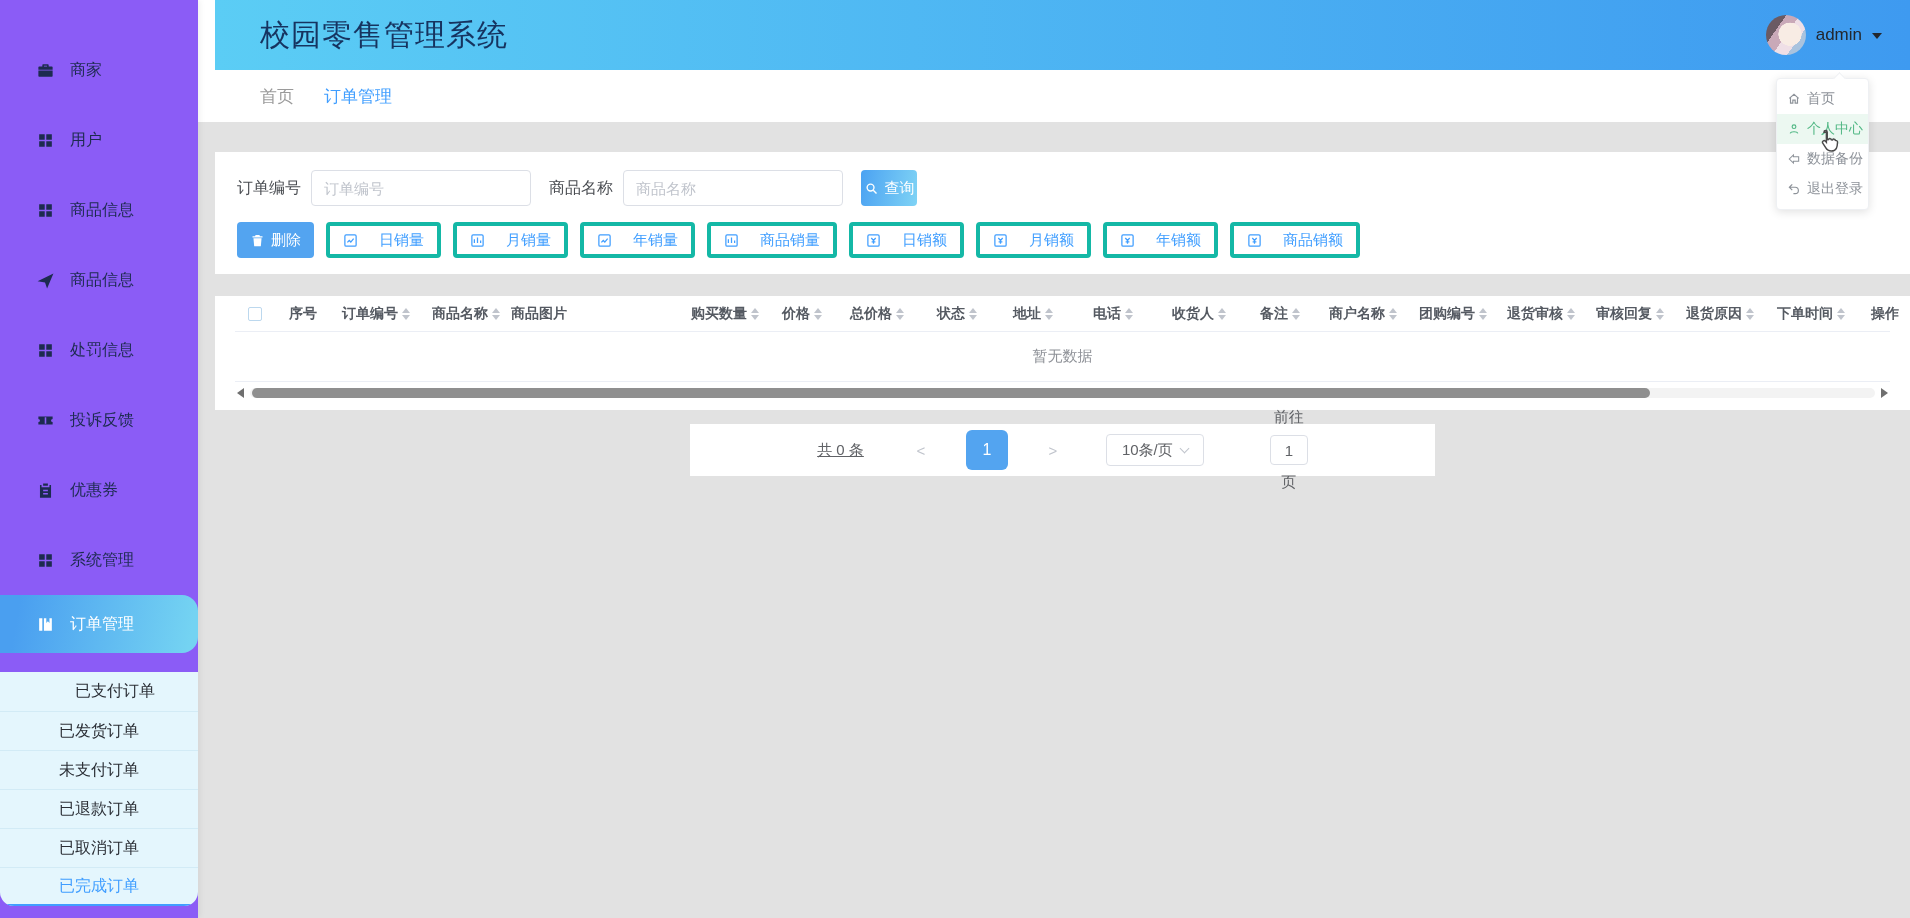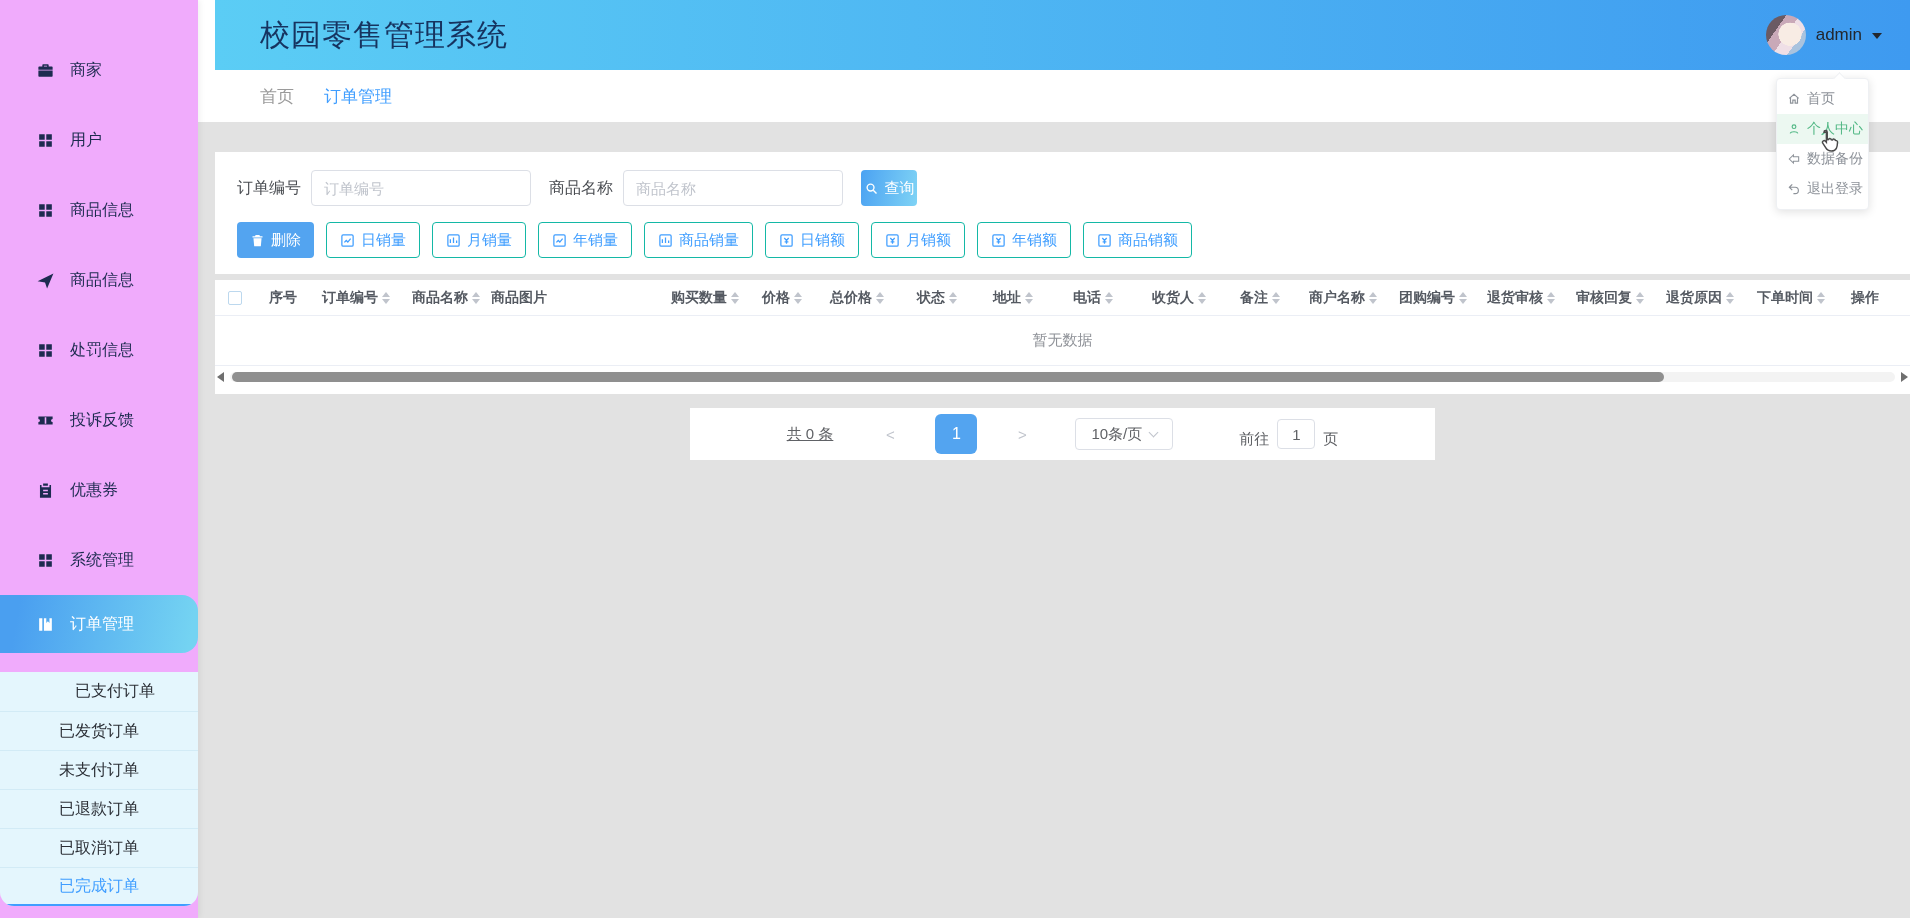--- a/index.html
+++ b/index.html
@@ -1,20 +1,20 @@
 <!DOCTYPE html>
 <html><head>
 <meta charset="utf-8">
 <style>
   * { margin:0; padding:0; box-sizing:border-box; }
   body { font-family:"Liberation Sans", sans-serif; background:#e2e2e2; }
   .screen { position:relative; width:1910px; height:918px; overflow:hidden; background:#e2e2e2; }
 
   
-  .sidebar { position:absolute; left:0; top:0; width:198px; height:918px; background:#f0abfc;
+  .sidebar { position:absolute; left:0; top:0; width:198px; height:918px; background:#8b5cf6;
              box-shadow:2px 0 6px rgba(0,0,0,.06); z-index:5; }
   .side-menu { padding-top:35px; }
   .side-item { height:70px; display:flex; align-items:center; padding-left:36px; gap:15px;
                color:#1d2b50; font-size:16px; cursor:pointer; }
   .side-item .sicon { width:19px; height:19px; display:inline-flex; }
   .side-item .sicon svg { width:19px; height:19px; }
   .side-item.active { height:58px; color:#fff; border-radius:0 16px 16px 0;
                background:linear-gradient(100deg,#4a9ff0 10%,#74d3f2 95%); }
   .submenu { margin-top:19px; background:#e4f6fd; border-radius:0 0 14px 14px; overflow:hidden; }
   .sub-item { height:39px; display:flex; align-items:center; justify-content:center;
@@ -51,27 +51,27 @@
                       padding:0 12px; font-size:15px; color:#333; outline:none; margin-right:18px;
                       font-family:"Liberation Sans",sans-serif; }
   .search-row input::placeholder { color:#c0c4cc; }
   .btn-query { height:36px; width:56px; border:none; border-radius:4px; color:#fff; font-size:15px;
                background:linear-gradient(100deg,#4ba2f2 0%,#7fd3f5 100%); display:flex; align-items:center;
                justify-content:center; gap:6px; cursor:pointer; font-family:"Liberation Sans",sans-serif; }
   .btn-row { display:flex; align-items:center; gap:12px; margin-top:16px; }
   .btn-solid { height:36px; padding:0 13px; border:none; border-radius:4px; background:#53a4f0; color:#fff;
                font-size:15px; display:flex; align-items:center; gap:6px; cursor:pointer;
                font-family:"Liberation Sans",sans-serif; }
-  .btn-outline { height:36px; padding:8px 13px; border:1px solid #14b8a6; border-radius:4px; background:#fff;
-               color:#409EFF; font-size:15px; display:flex; align-items:center; gap:6px; cursor:pointer;
+  .btn-outline { height:36px; padding:8px 13px; border:4px solid #14b8a6; border-radius:4px; background:#fff;
+               color:#409EFF; font-size:15px; display:flex; align-items:center; gap:21px; cursor:pointer;
                font-family:"Liberation Sans",sans-serif; }
   .bicon { width:15px; height:15px; display:inline-flex; }
   .bicon svg { width:15px; height:15px; }
 
-  .panel-table { margin-top:6px; padding:0 0 6px; }
+  .panel-table { margin-top:22px; padding:0 20px 6px; }
   .thead { display:flex; align-items:center; height:36px; border-bottom:1px solid #ebeef5; }
   .th { flex-shrink:0; display:flex; align-items:center; justify-content:center; font-size:14px;
         font-weight:bold; color:#555a62; cursor:pointer; }
   .checkbox { width:14px; height:14px; border:1px solid #bcd8ee; border-radius:2px; background:#fff;
               display:inline-block; cursor:pointer; }
   .sort { display:inline-flex; flex-direction:column; gap:2px; margin-left:4px; }
   .sort i { width:0; height:0; border-left:4px solid transparent; border-right:4px solid transparent; }
   .sort .up { border-bottom:5px solid #c0c4cc; }
   .sort .dn { border-top:5px solid #c0c4cc; }
   .empty { height:50px; display:flex; align-items:center; justify-content:center; font-size:15px;
@@ -87,21 +87,21 @@
            justify-content:center; font-size:15px; color:#606266; }
   .pager .total { margin-right:42px;text-decoration:underline; }
   .pg-btn { border:none; background:transparent; color:#c0c4cc; font-size:15px; cursor:pointer; width:30px;
             font-family:"Liberation Sans",sans-serif; }
   .pg-num { width:42px; height:40px; border:none; border-radius:6px; background:#53a4f0; color:#fff;
             font-size:16px; margin:0 30px; cursor:pointer; font-family:"Liberation Sans",sans-serif; }
   .pg-size { width:98px; height:32px; border:1px solid #dcdfe6; border-radius:4px; display:flex;
              align-items:center; justify-content:center; gap:8px; margin-left:38px; cursor:pointer; }
   .sel-caret { width:7px; height:7px; border-right:1.5px solid #c0c4cc; border-bottom:1.5px solid #c0c4cc;
              transform:rotate(45deg); margin-top:-4px; }
-  .goto { display:flex; align-items:flex-end; gap:8px; margin-left:66px; }
+  .goto { display:flex; align-items:center; gap:8px; margin-left:66px;flex-direction:column; }
   .goto input { width:38px; height:30px; border:1px solid #dcdfe6; border-radius:4px; text-align:center;
              font-size:15px; color:#606266; outline:none; font-family:"Liberation Sans",sans-serif; }
 
   
   .dropdown { position:absolute; left:1776px; top:78px; width:93px; background:#fff; border:1px solid #eef0f3;
               border-radius:4px; box-shadow:0 2px 10px rgba(0,0,0,.12); padding:5px 0; z-index:20; }
   .dd-arrow { position:absolute; top:-5px; left:58px; width:9px; height:9px; background:#fff;
               transform:rotate(45deg); border-left:1px solid #eef0f3; border-top:1px solid #eef0f3; }
   .dd-item { height:30px; display:flex; align-items:center; gap:6px; padding:0 10px; font-size:14px;
              color:#8d9299; cursor:pointer; white-space:nowrap; }

